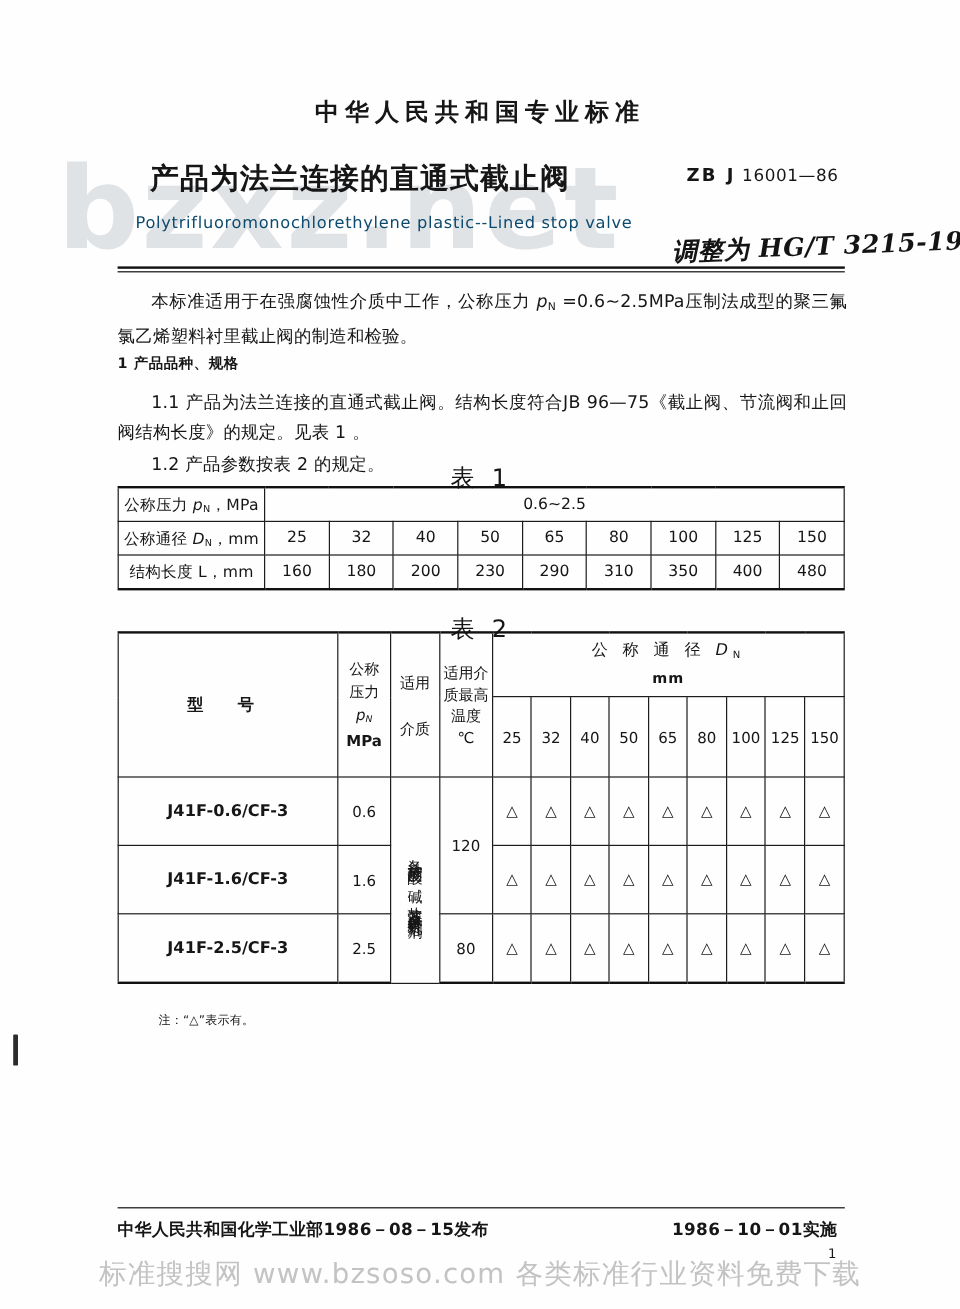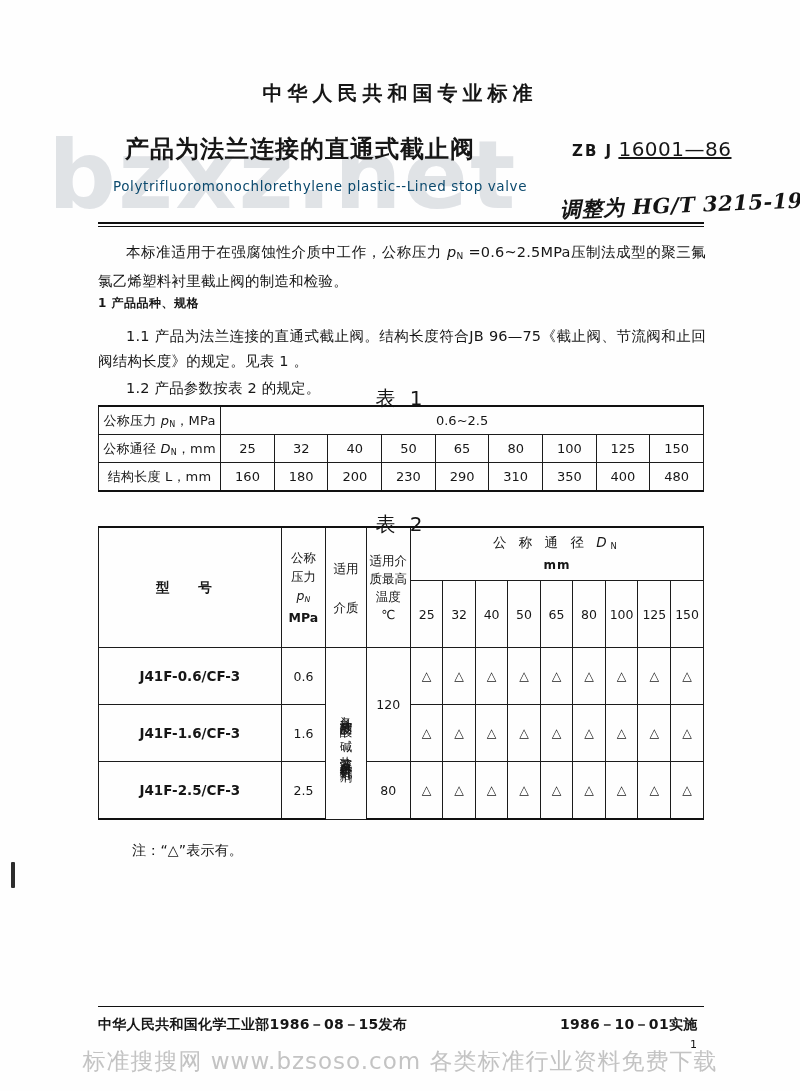--- a/index.html
+++ b/index.html
@@ -41,21 +41,21 @@
     font-size:20px;font-weight:bold;letter-spacing:5px;
   }
   .doc-title{
     left:0;top:133px;width:600px;text-align:center;
     font-size:24px;font-weight:bold;letter-spacing:1px;
   }
   .std-no{
     left:572px;top:137px;font-size:15px;letter-spacing:.5px;
   }
   .std-no .pre{font-weight:bold;font-size:15px;letter-spacing:2px;}
-  .std-no .num{font-size:20px;text-decoration:underline;}
+  .std-no .num{font-size:14px;}
   .doc-title-en{
     left:0;top:178px;width:640px;text-align:center;
     font-size:13.5px;letter-spacing:.6px;color:#0c4a6e;
   }
   .handwrite{
     left:560px;top:196px;
     font-family:"DejaVu Serif","Liberation Serif",serif;
     font-style:italic;font-size:21px;font-weight:bold;
     color:#141414;letter-spacing:.5px;
     transform:rotate(-2.2deg);transform-origin:left center;
@@ -68,21 +68,21 @@
     content:"";position:absolute;left:0;top:2px;width:100%;height:0;
     border-top:.8px solid #111;
   }
 
   
   .bodytext{font-size:14.5px;line-height:25px;letter-spacing:.2px;}
   .p1{left:98px;top:240px;width:608px;text-indent:28px;text-align:justify;}
   .h1{left:98px;top:295px;font-size:12px;font-weight:bold;letter-spacing:.5px;}
   .p11{left:98px;top:324px;width:608px;text-indent:28px;text-align:justify;}
   .p12{left:98px;top:376px;width:608px;text-indent:28px;}
-  .note-tri{left:132px;top:838px;font-size:14px;}
+  .note-tri{left:132px;top:838px;font-size:10px;}
   .p13{left:98px;top:862px;width:612px;text-indent:28px;text-align:justify;}
   .p14{left:98px;top:914px;width:608px;text-indent:28px;}
 
   
   .tcap{font-size:20px;letter-spacing:4px;text-align:center;}
   .tcap1{left:98px;top:385px;width:606px;}
   .tcap2{left:98px;top:511px;width:606px;}
 
   
   table.doc{

